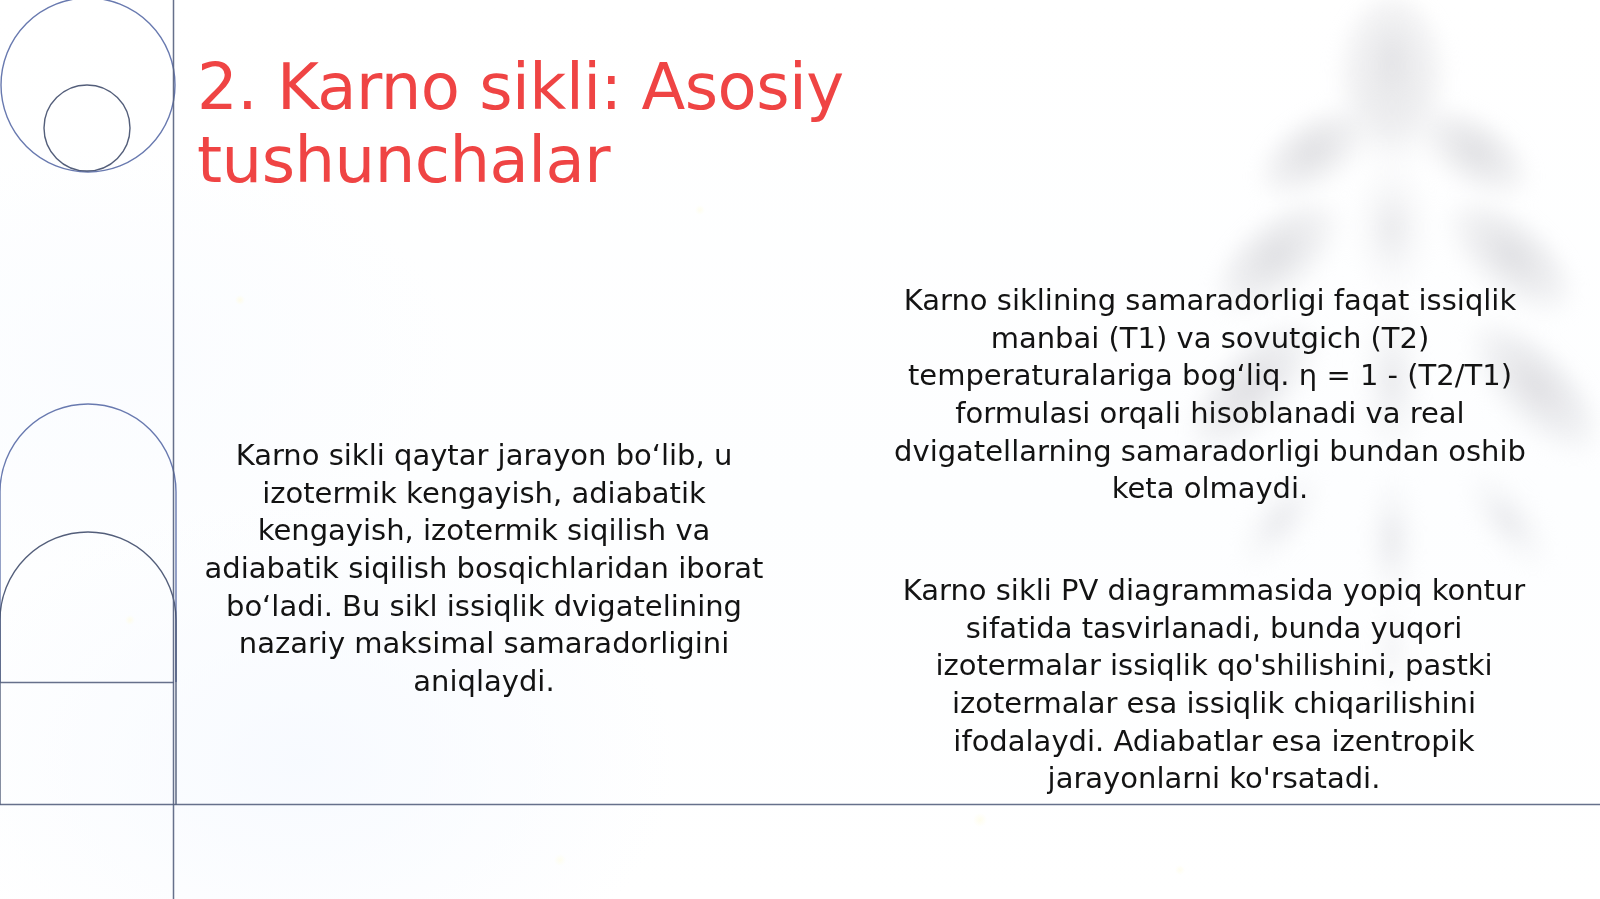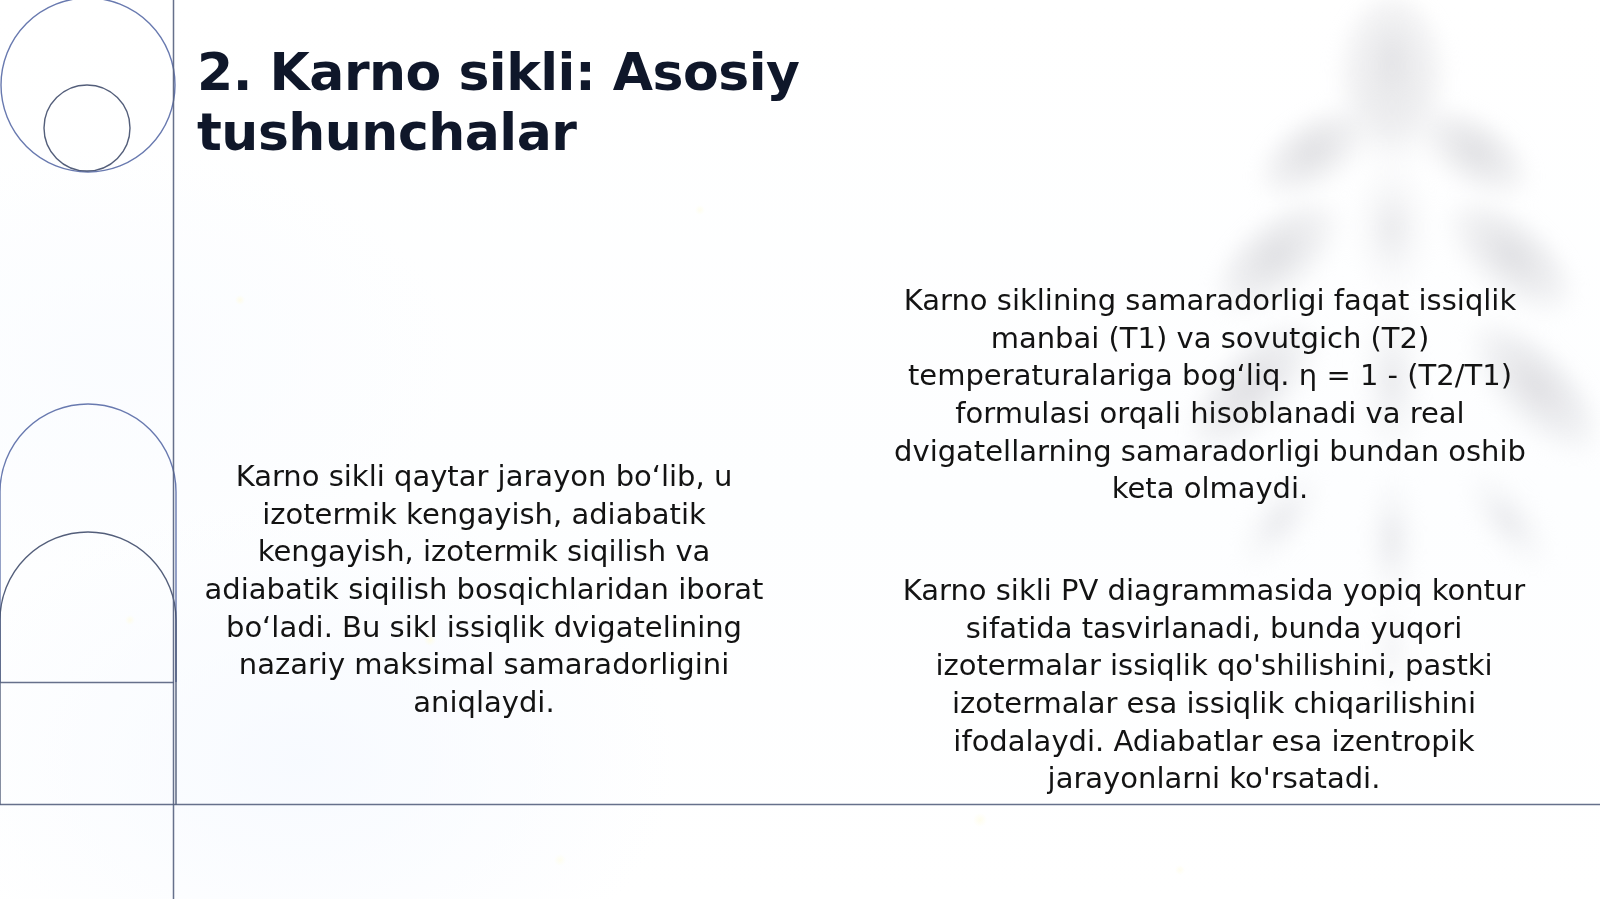--- a/index.html
+++ b/index.html
@@ -62,40 +62,40 @@
     width: 1600px; height: 899px;
     pointer-events: none;
   }
 
   
   .title {
     position: absolute;
     left: 197px;
     top: 8px;
     width: 950px;
-    font-size: 52px;
+    font-size: 64px;
     line-height: 1.15;
-    font-weight: 700;
+    font-weight: 400;
     letter-spacing: -0.5px;
-    color: #0f172a;
+    color: #ef4444;
     white-space: pre-wrap;
   }
 
   
   .body-text {
     position: absolute;
     text-align: center;
     color: #131313;
     font-size: 29px;
     line-height: 1.30;
     font-weight: 400;
   }
   #text-left {
     left: 186px;
-    top: 429px;
+    top: 408px;
     width: 596px;
   }
   #text-top-right {
     left: 872px;
     top: 253px;
     width: 676px;
   }
   #text-bottom-right {
     left: 884px;
     top: 558px;

